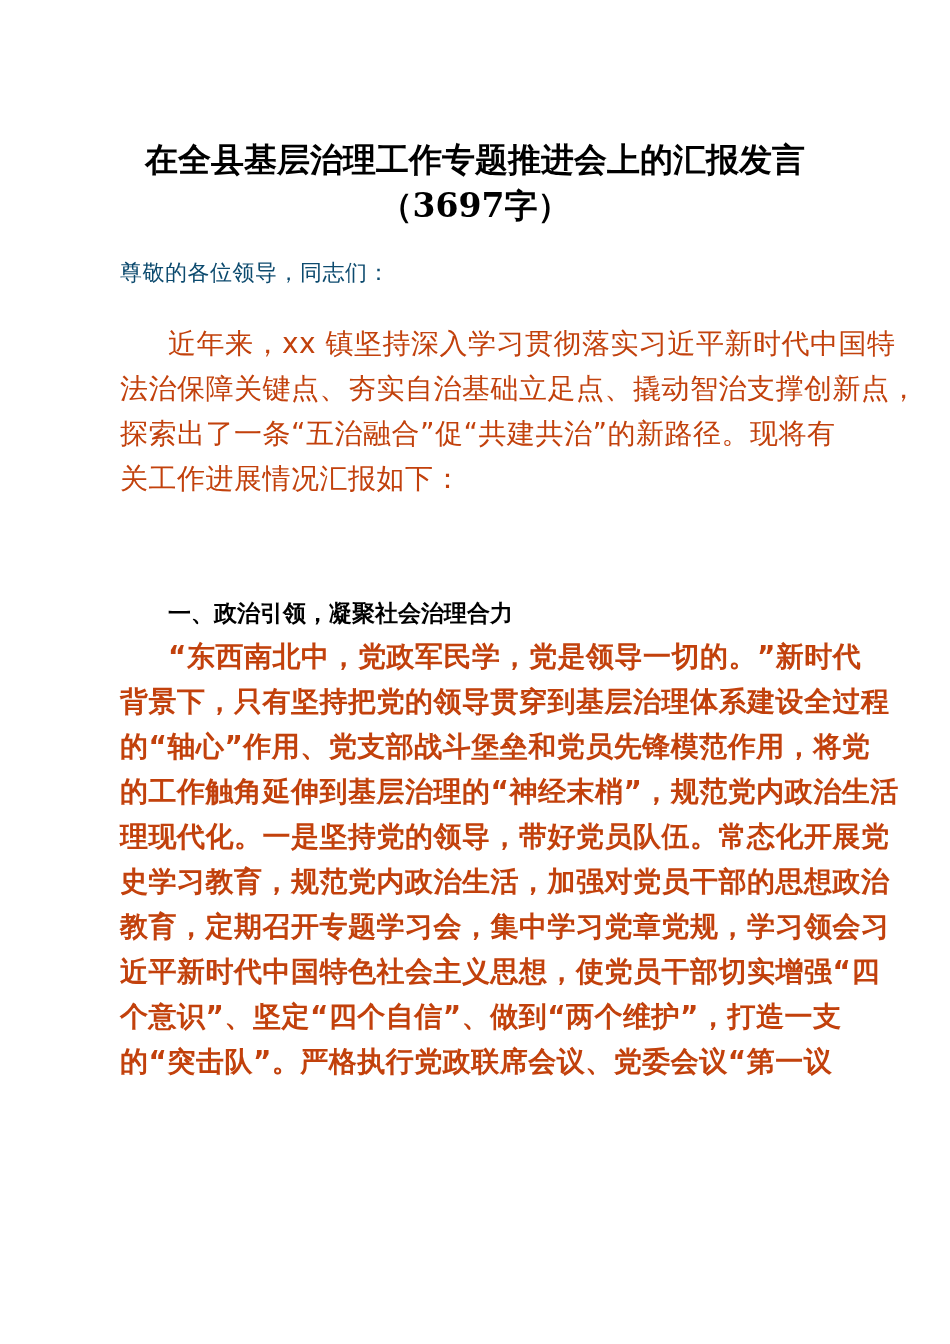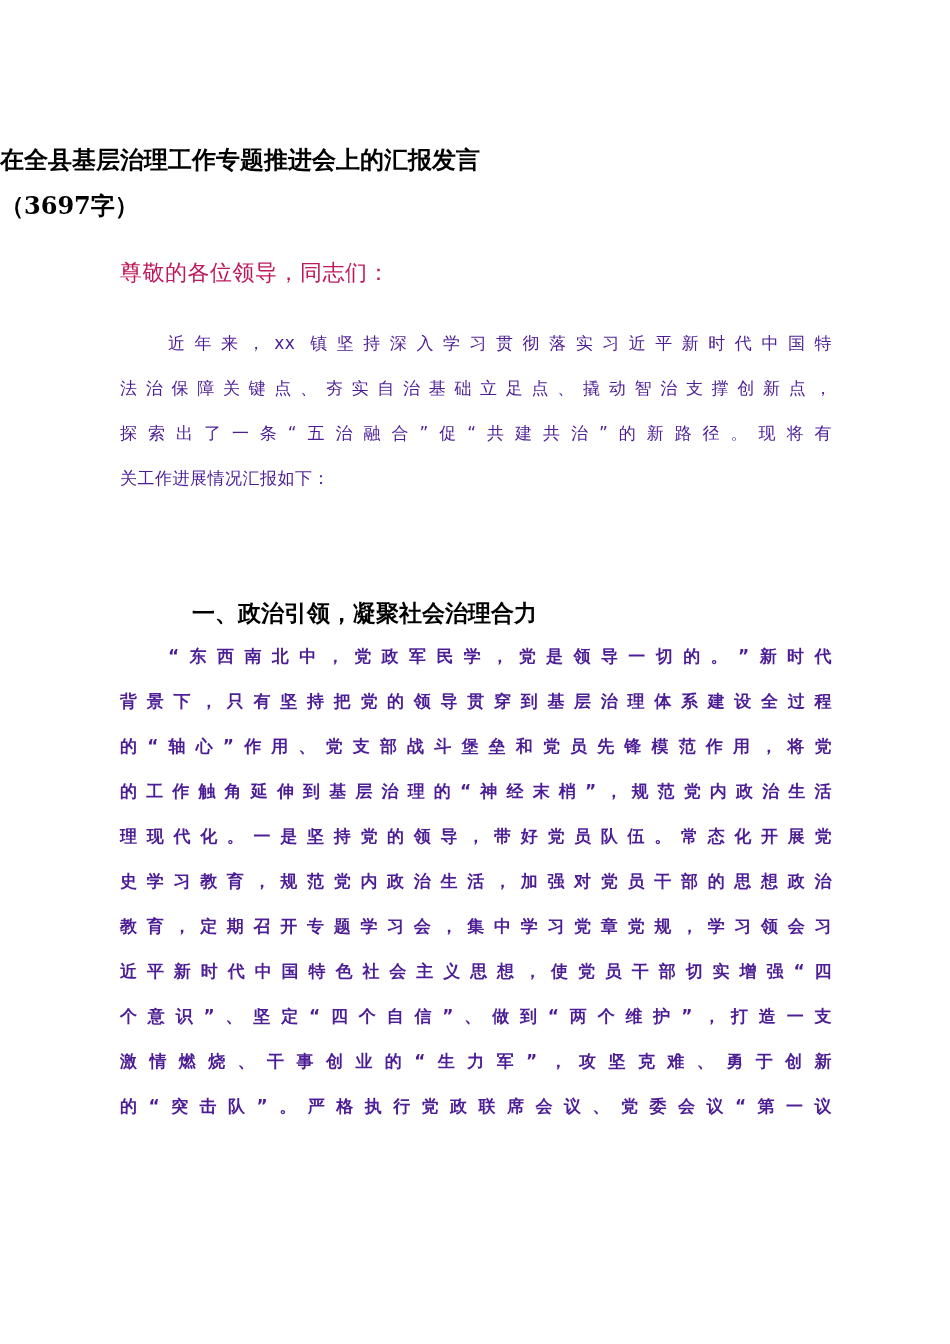--- a/index.html
+++ b/index.html
@@ -19,38 +19,39 @@
       left: 0;
       top: 0;
       width: 950px;
       height: 1344px;
       background: #ffffff;
     }
     .title {
       position: absolute;
       left: 0;
       width: 950px;
+      text-align: center;
       font-family: "DejaVu Serif", "Liberation Serif", serif;
       font-weight: bold;
-      font-size: 24px;
+      font-size: 33px;
       letter-spacing: 0px;
       line-height: 40px;
       white-space: nowrap;
     }
     .title-main { top: 140px; }
     .title-sub { top: 186px; }
 
     .body-text {
       position: absolute;
       left: 120px;
       width: 712px;
       font-family: "DejaVu Sans", "Liberation Sans", sans-serif;
-      font-size: 17px;
+      font-size: 28px;
       line-height: 45px;
-      color: #4c1d95;
+      color: #c2410c;
     }
     .line {
       display: block;
       height: 45px;
       white-space: nowrap;
       text-align: justify;
       text-align-last: justify;
       letter-spacing: 0.5px;
     }
     .line.last {
@@ -61,34 +62,33 @@
     }
     .salutation {
       position: absolute;
       left: 120px;
       top: 250px;
       font-family: "DejaVu Sans", "Liberation Sans", sans-serif;
       font-size: 22px;
       line-height: 45px;
       letter-spacing: 0.5px;
       white-space: nowrap;
-      color: #be185d;
+      color: #0c4a6e;
     }
     .para1 { top: 321px; }
     .heading {
       position: absolute;
       left: 168px;
       top: 591px;
       font-family: "DejaVu Sans", "Liberation Sans", sans-serif;
       font-weight: bold;
       font-size: 23px;
       line-height: 45px;
       white-space: nowrap;
       color: #000000;
-      margin-left: 24px;
     }
     .para2 { top: 634px; font-weight: bold; }
   </style>
 </head>
 <body>
 
 <div class="page">
 
   <div class="title title-main">在全县基层治理工作专题推进会上的汇报发言</div>
   <div class="title title-sub">（3697字）</div>
@@ -107,17 +107,16 @@
   <div class="body-text para2">
     <span class="line indent">“东西南北中，党政军民学，党是领导一切的。”新时代</span>
     <span class="line">背景下，只有坚持把党的领导贯穿到基层治理体系建设全过程</span>
     <span class="line">的“轴心”作用、党支部战斗堡垒和党员先锋模范作用，将党</span>
     <span class="line">的工作触角延伸到基层治理的“神经末梢”，规范党内政治生活</span>
     <span class="line">理现代化。一是坚持党的领导，带好党员队伍。常态化开展党</span>
     <span class="line">史学习教育，规范党内政治生活，加强对党员干部的思想政治</span>
     <span class="line">教育，定期召开专题学习会，集中学习党章党规，学习领会习</span>
     <span class="line">近平新时代中国特色社会主义思想，使党员干部切实增强“四</span>
     <span class="line">个意识”、坚定“四个自信”、做到“两个维护”，打造一支</span>
-    <span class="line">激情燃烧、干事创业的“生力军”，攻坚克难、勇于创新</span>
     <span class="line">的“突击队”。严格执行党政联席会议、党委会议“第一议</span>
   </div>
 
 </div>
 
 </body></html>

